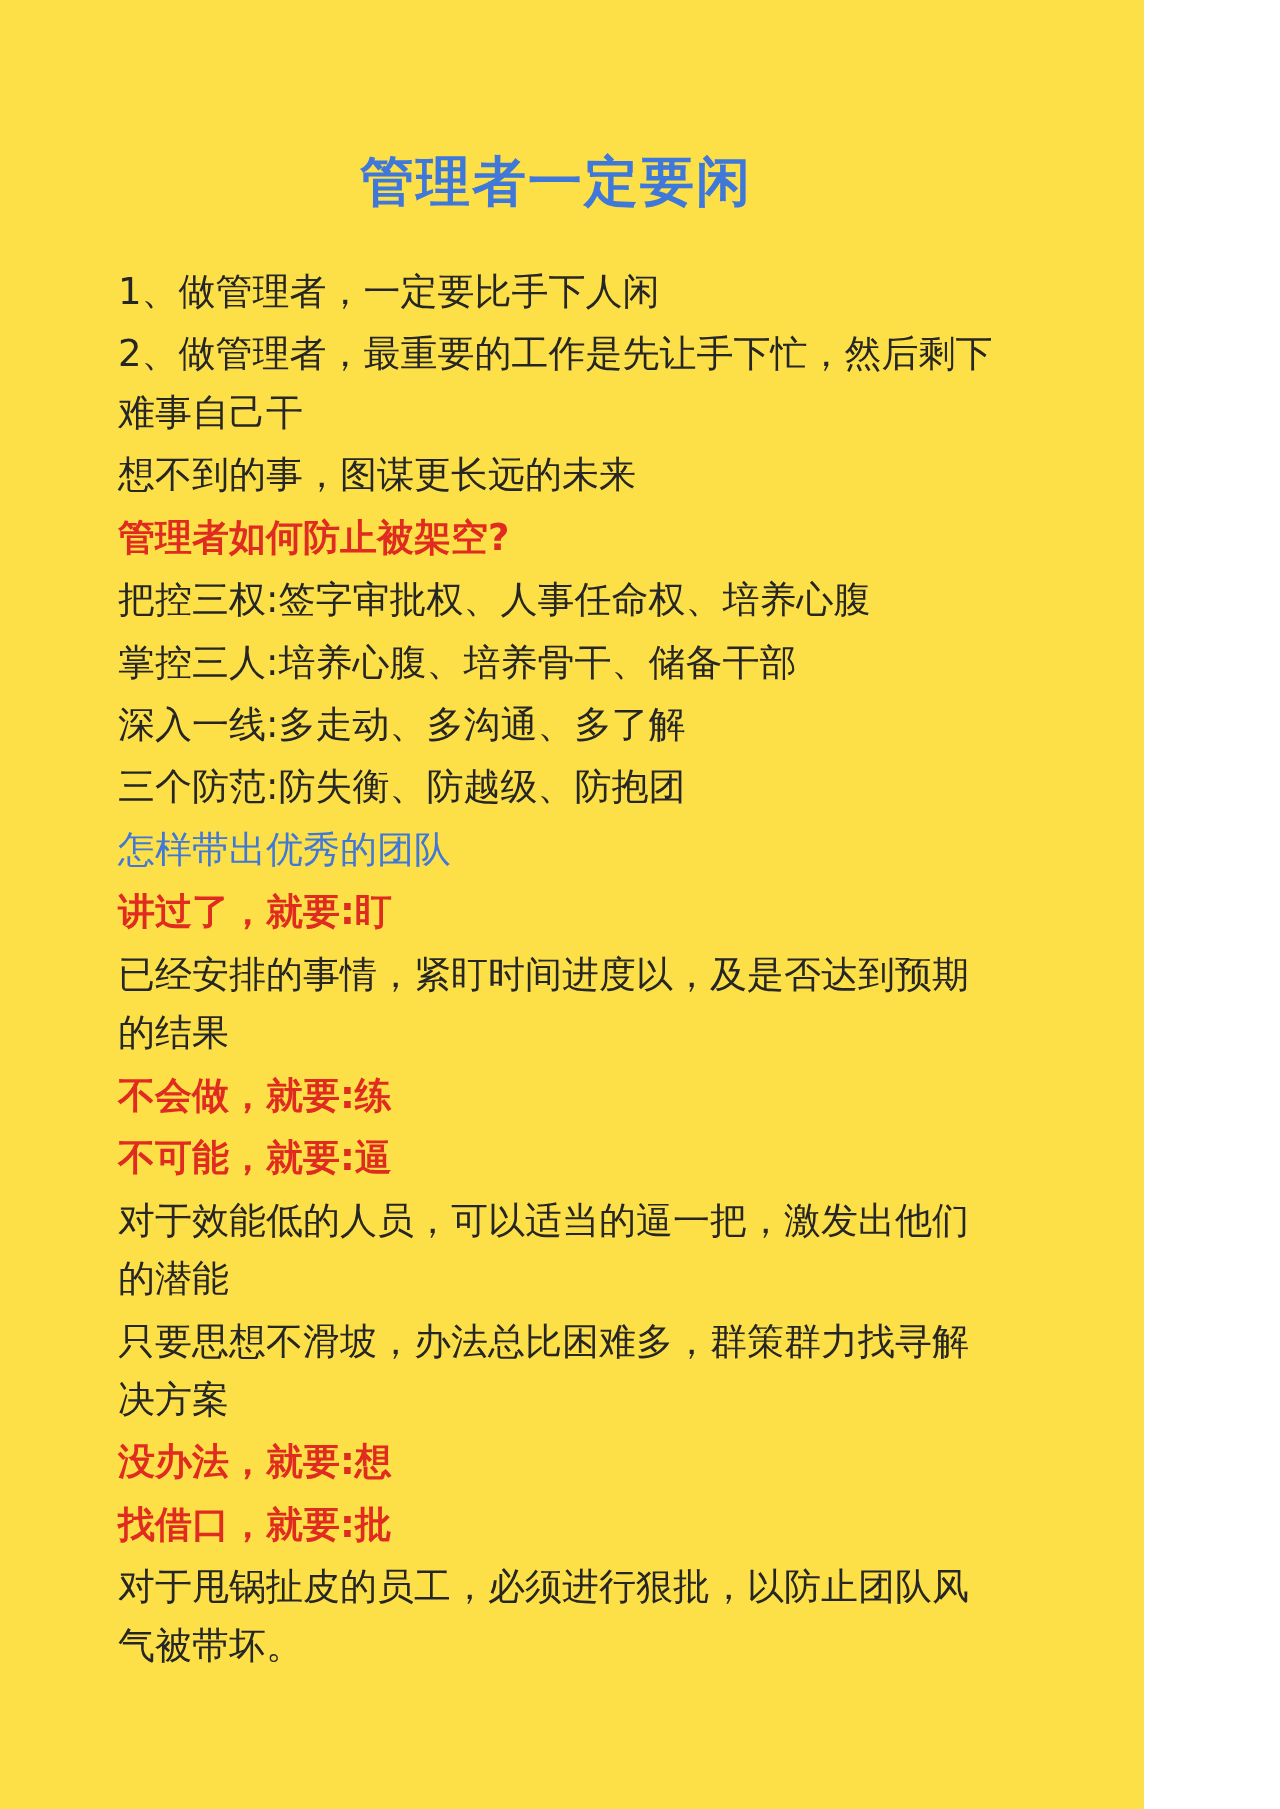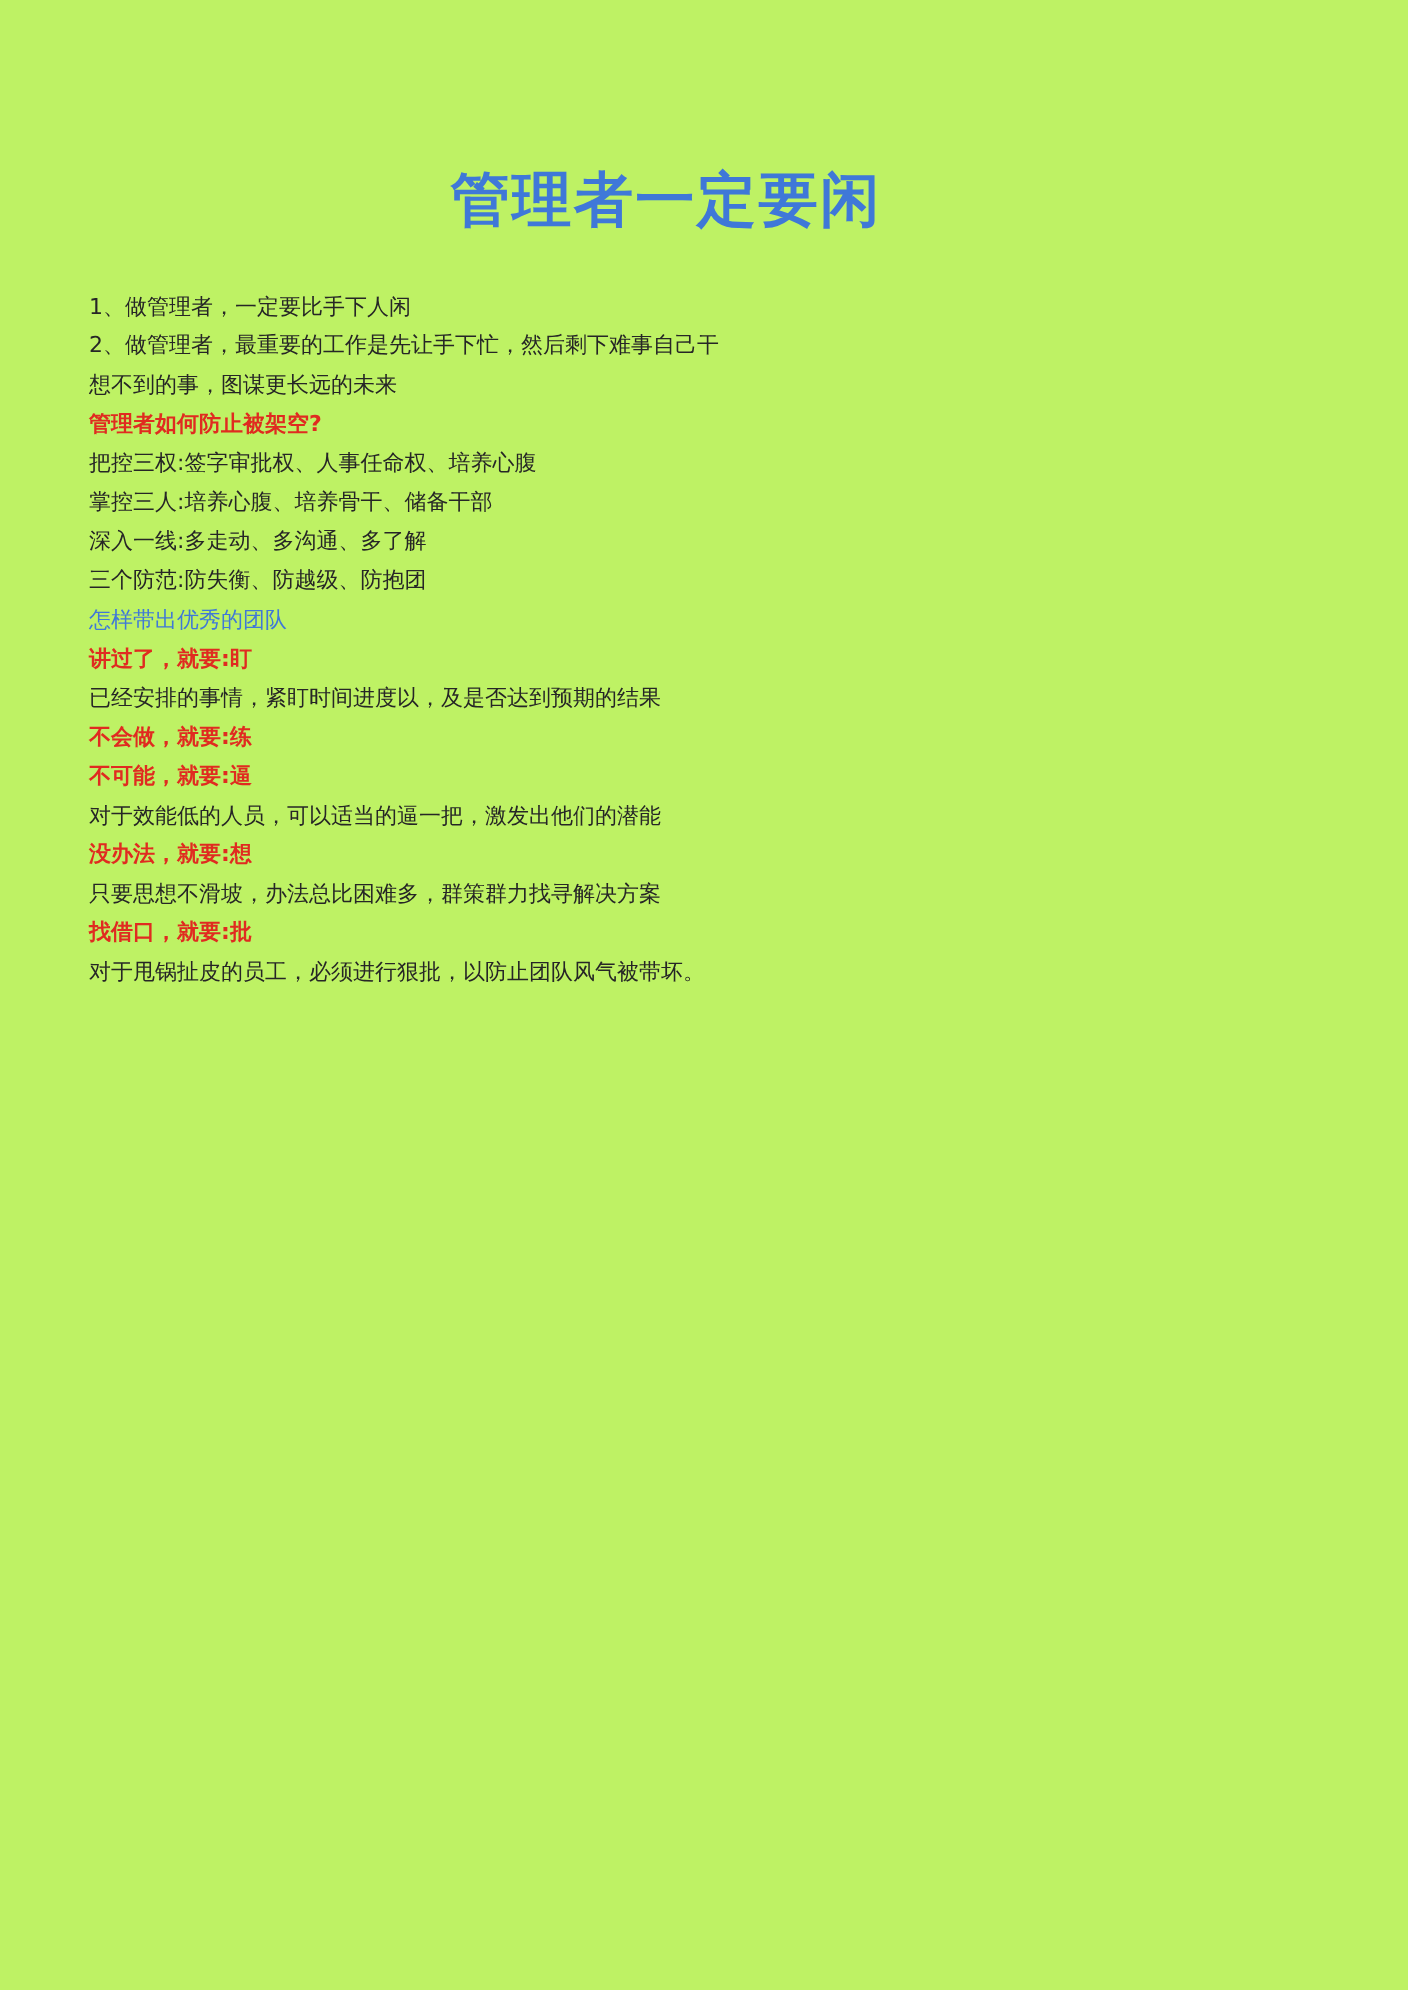--- a/index.html
+++ b/index.html
@@ -7,37 +7,37 @@
     padding: 0;
     background: #ffffff;
   }
   body {
     width: 1280px;
     min-height: 1809px;
     font-family: "DejaVu Sans", "Liberation Sans", sans-serif;
     color: #1a1a1a;
   }
   .page {
-    width: 1280px;
+    width: 1144px;
     min-height: 1809px;
     box-sizing: border-box;
-    padding: 150px 150px 40px 81px;
-    background: #bef264;
+    padding: 150px 150px 40px 118px;
+    background: #fde047;
   }
   .doc-title {
     text-align: center;
     font-size: 54px;
     font-weight: bold;
     color: #3f78d8;
     letter-spacing: 2px;
     margin: 0 0 48px 0;
     line-height: 1.2;
   }
   .body-block {
-    font-size: 20px;
+    font-size: 37px;
     line-height: 1.58;
   }
   .line {
     margin: 0 0 4px 0;
     white-space: pre-wrap;
     word-break: break-word;
   }
   .line.black {
     color: #262626;
   }
@@ -63,18 +63,18 @@
       <p class="line black">把控三权:签字审批权、人事任命权、培养心腹</p>
       <p class="line black">掌控三人:培养心腹、培养骨干、储备干部</p>
       <p class="line black">深入一线:多走动、多沟通、多了解</p>
       <p class="line black">三个防范:防失衡、防越级、防抱团</p>
       <p class="line blue">怎样带出优秀的团队</p>
       <p class="line red">讲过了，就要:盯</p>
       <p class="line black">已经安排的事情，紧盯时间进度以，及是否达到预期的结果</p>
       <p class="line red">不会做，就要:练</p>
       <p class="line red">不可能，就要:逼</p>
       <p class="line black">对于效能低的人员，可以适当的逼一把，激发出他们的潜能</p>
+      <p class="line black">只要思想不滑坡，办法总比困难多，群策群力找寻解决方案</p>
       <p class="line red">没办法，就要:想</p>
-      <p class="line black">只要思想不滑坡，办法总比困难多，群策群力找寻解决方案</p>
       <p class="line red">找借口，就要:批</p>
       <p class="line black">对于甩锅扯皮的员工，必须进行狠批，以防止团队风气被带坏。</p>
     </div>
 </div>
 
 </body></html>

